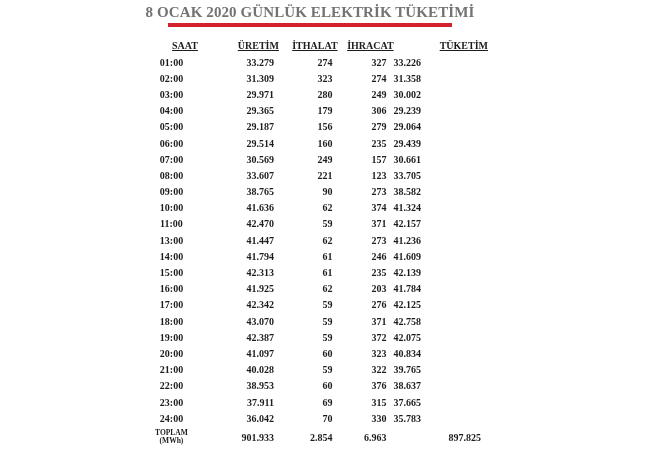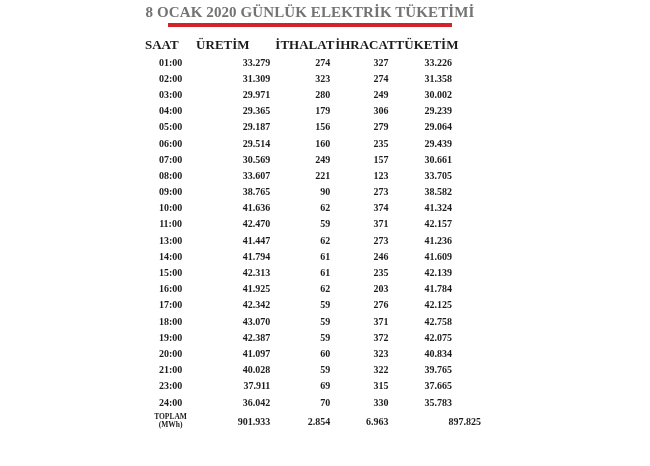--- a/index.html
+++ b/index.html
@@ -46,36 +46,36 @@
     left: 13px;
     top: 36px;
     border-collapse: collapse;
     table-layout: fixed;
   }
   table.data-table th, table.data-table td {
     padding: 0;
     margin: 0;
     white-space: nowrap;
   }
-  th { height: 18px; font-size: 13px; text-align: left; vertical-align: middle; }
+  th { height: 18px; font-size: 10px; text-align: right; vertical-align: middle; text-decoration: underline; }
   .col0 { width: 55px; }
   .col1 { width: 80px; }
   .col2 { width: 55px; }
   .col3 { width: 50px; }
   .col4 { width: 92px; }
   th.col1 { padding-right: 24px; }
   th.col2 { padding-right: 15px; }
   th.col3 { padding-right: 20px; }
   th.col4 { padding-right: 32px; }
   tbody td { height: 16.2px; font-size: 10px; vertical-align: middle; }
   tbody td.col0 { font-size: 10px; text-align: center; }
   tbody td.col1 { text-align: right; padding-right: 5px; }
   tbody td.col2 { text-align: right; padding-right: 5px; }
   tbody td.col3 { text-align: right; padding-right: 7px; }
-  tbody td.col4 { text-align: center; padding-right: 7px; }
+  tbody td.col4 { text-align: left; padding-right: 7px; }
   tfoot td { height: 22px; font-size: 10px; vertical-align: middle; }
   tfoot td.col1 { text-align: right; padding-right: 5px; }
   tfoot td.col2 { text-align: right; padding-right: 5px; }
   tfoot td.col3 { text-align: right; padding-right: 7px; }
   tfoot td.col4 { text-align: right; padding-right: 7px; }
   .total-label {
     text-align: center;
     font-size: 7.5px;
     line-height: 8.5px;
   }
@@ -230,20 +230,27 @@
             <td class="col2">60</td>
             <td class="col3">323</td>
             <td class="col4">40.834</td>
           </tr>
           <tr>
             <td class="col0">21:00</td>
             <td class="col1">40.028</td>
             <td class="col2">59</td>
             <td class="col3">322</td>
             <td class="col4">39.765</td>
+          </tr>
+          <tr>
+            <td class="col0">22:00</td>
+            <td class="col1">38.953</td>
+            <td class="col2">60</td>
+            <td class="col3">376</td>
+            <td class="col4">38.637</td>
           </tr>
           <tr>
             <td class="col0">23:00</td>
             <td class="col1">37.911</td>
             <td class="col2">69</td>
             <td class="col3">315</td>
             <td class="col4">37.665</td>
           </tr>
           <tr>
             <td class="col0">24:00</td>

